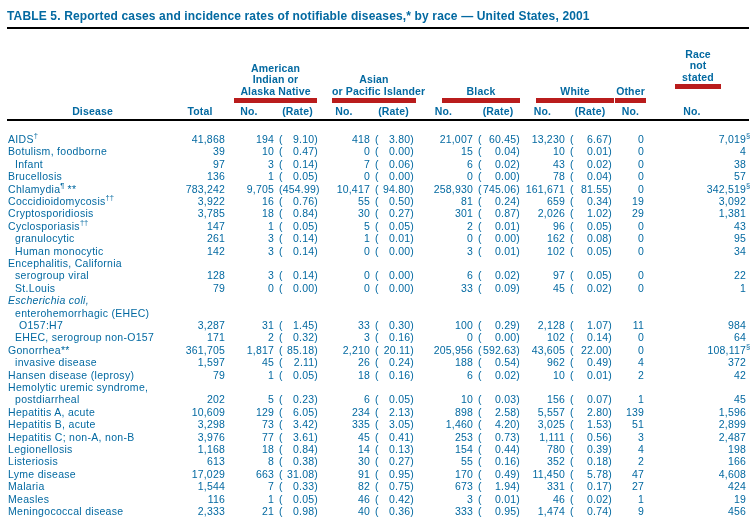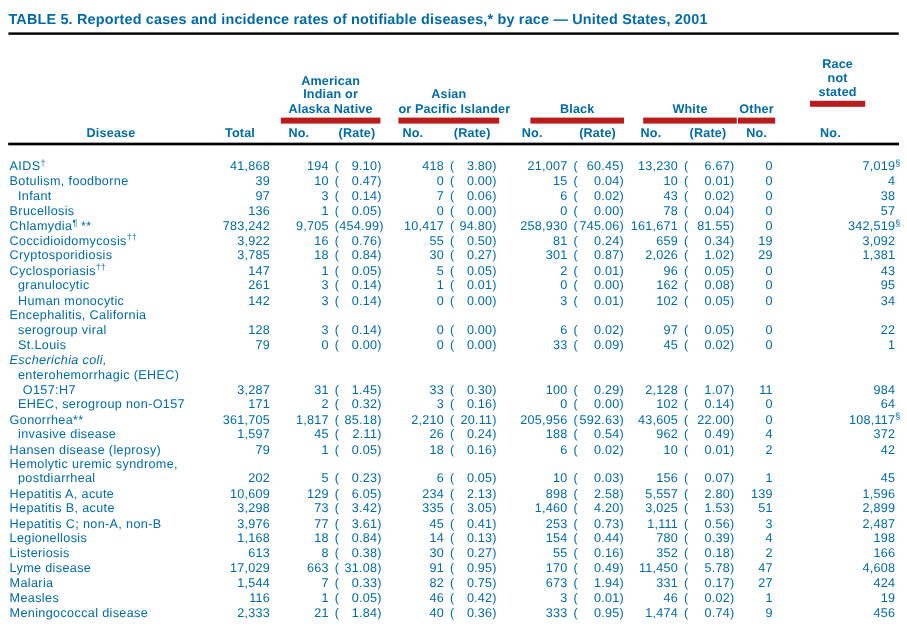--- a/index.html
+++ b/index.html
@@ -1057,21 +1057,21 @@
             <td class="num other-col">1</td>
             <td class="num ns-col"><span>19</span></td>
           </tr>
           <tr class="data-row">
             <td class="disease"><span>Meningococcal disease</span></td>
             <td class="num">2,333</td>
             <td class="num">21</td>
             <td class="rate">
               <div class="rate-flex">
                 <span class="paren-open">(</span>
-                <span class="rate-val">1.84)</span>
+                <span class="rate-val">0.98)</span>
               </div>
             </td>
             <td class="num">40</td>
             <td class="rate">
               <div class="rate-flex">
                 <span class="paren-open">(</span>
                 <span class="rate-val">0.36)</span>
               </div>
             </td>
             <td class="num">333</td>

